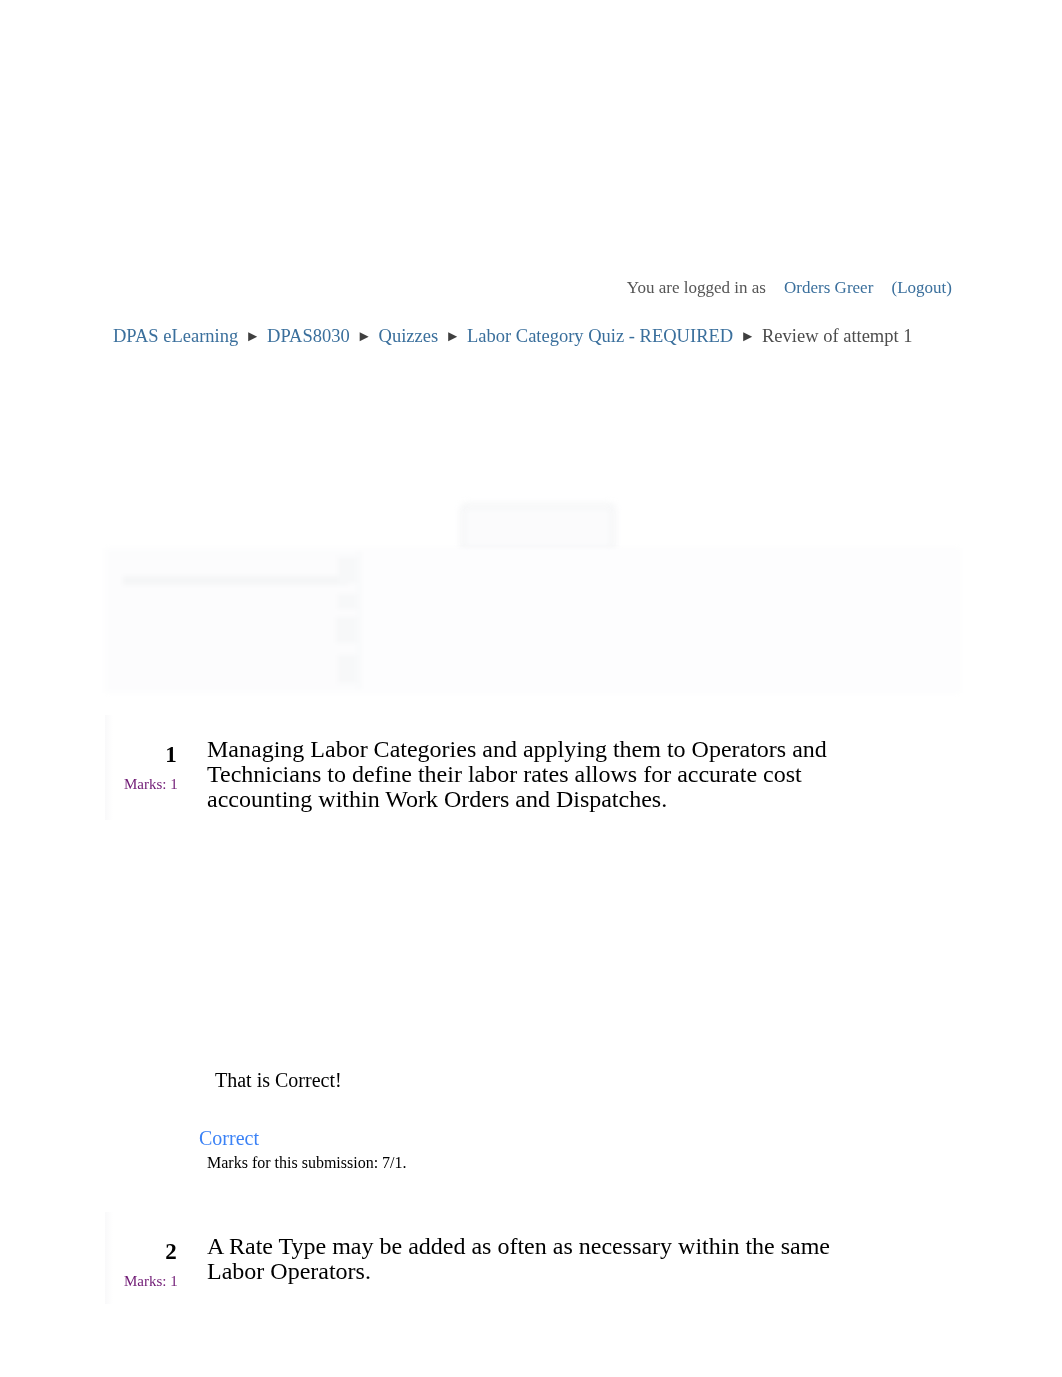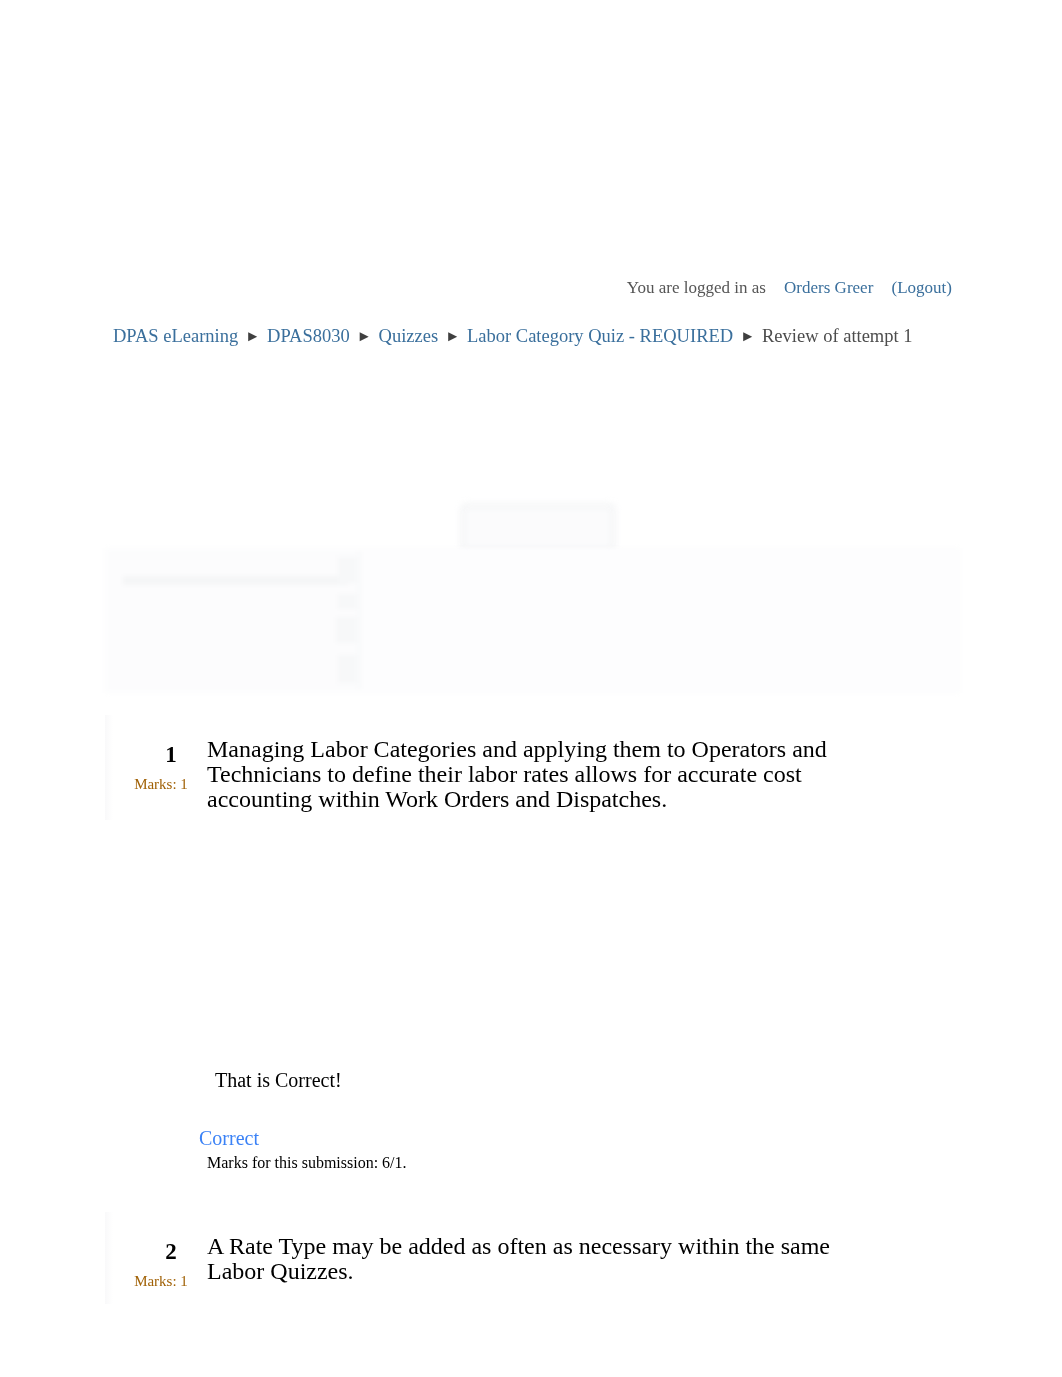--- a/index.html
+++ b/index.html
@@ -156,26 +156,25 @@
     top: 28px;
     width: 62px;
     text-align: center;
     font-size: 23px;
     font-weight: bold;
     color: #000000;
     line-height: 1;
   }
   .q-marks {
     position: absolute;
-    left: 8px;
+    left: 19px;
     top: 62px;
     width: 96px;
-    text-align: center;
     font-size: 15px;
-    color: #a16207;
+    color: #701a75;
     line-height: 1;
   }
   .q-text {
     position: absolute;
     left: 102px;
     top: 22px;
     width: 680px;
     font-size: 24px;
     line-height: 25px;
     color: #000000;
@@ -251,23 +250,23 @@
     <div class="q-leftbar"></div>
     <div class="q-num">1</div>
     <div class="q-marks">Marks: 1</div>
     <div class="q-text">Managing Labor Categories and applying them to Operators and Technicians to define their labor rates allows for accurate cost accounting within Work Orders and Dispatches.</div>
   </div>
 </div>
 
 <div class="feedback">
   <div class="fb-correct-banner">That is Correct!</div>
   <div class="fb-label">Correct</div>
-  <div class="fb-marks">Marks for this submission: 6/1.</div>
+  <div class="fb-marks">Marks for this submission: 7/1.</div>
 </div>
 
 <div class="question" id="question-2">
   <div class="q-inner">
     <div class="q-leftbar"></div>
     <div class="q-num">2</div>
     <div class="q-marks">Marks: 1</div>
-    <div class="q-text">A Rate Type may be added as often as necessary within the same Labor Quizzes.</div>
+    <div class="q-text">A Rate Type may be added as often as necessary within the same Labor Operators.</div>
   </div>
 </div>
 
 </body></html>

